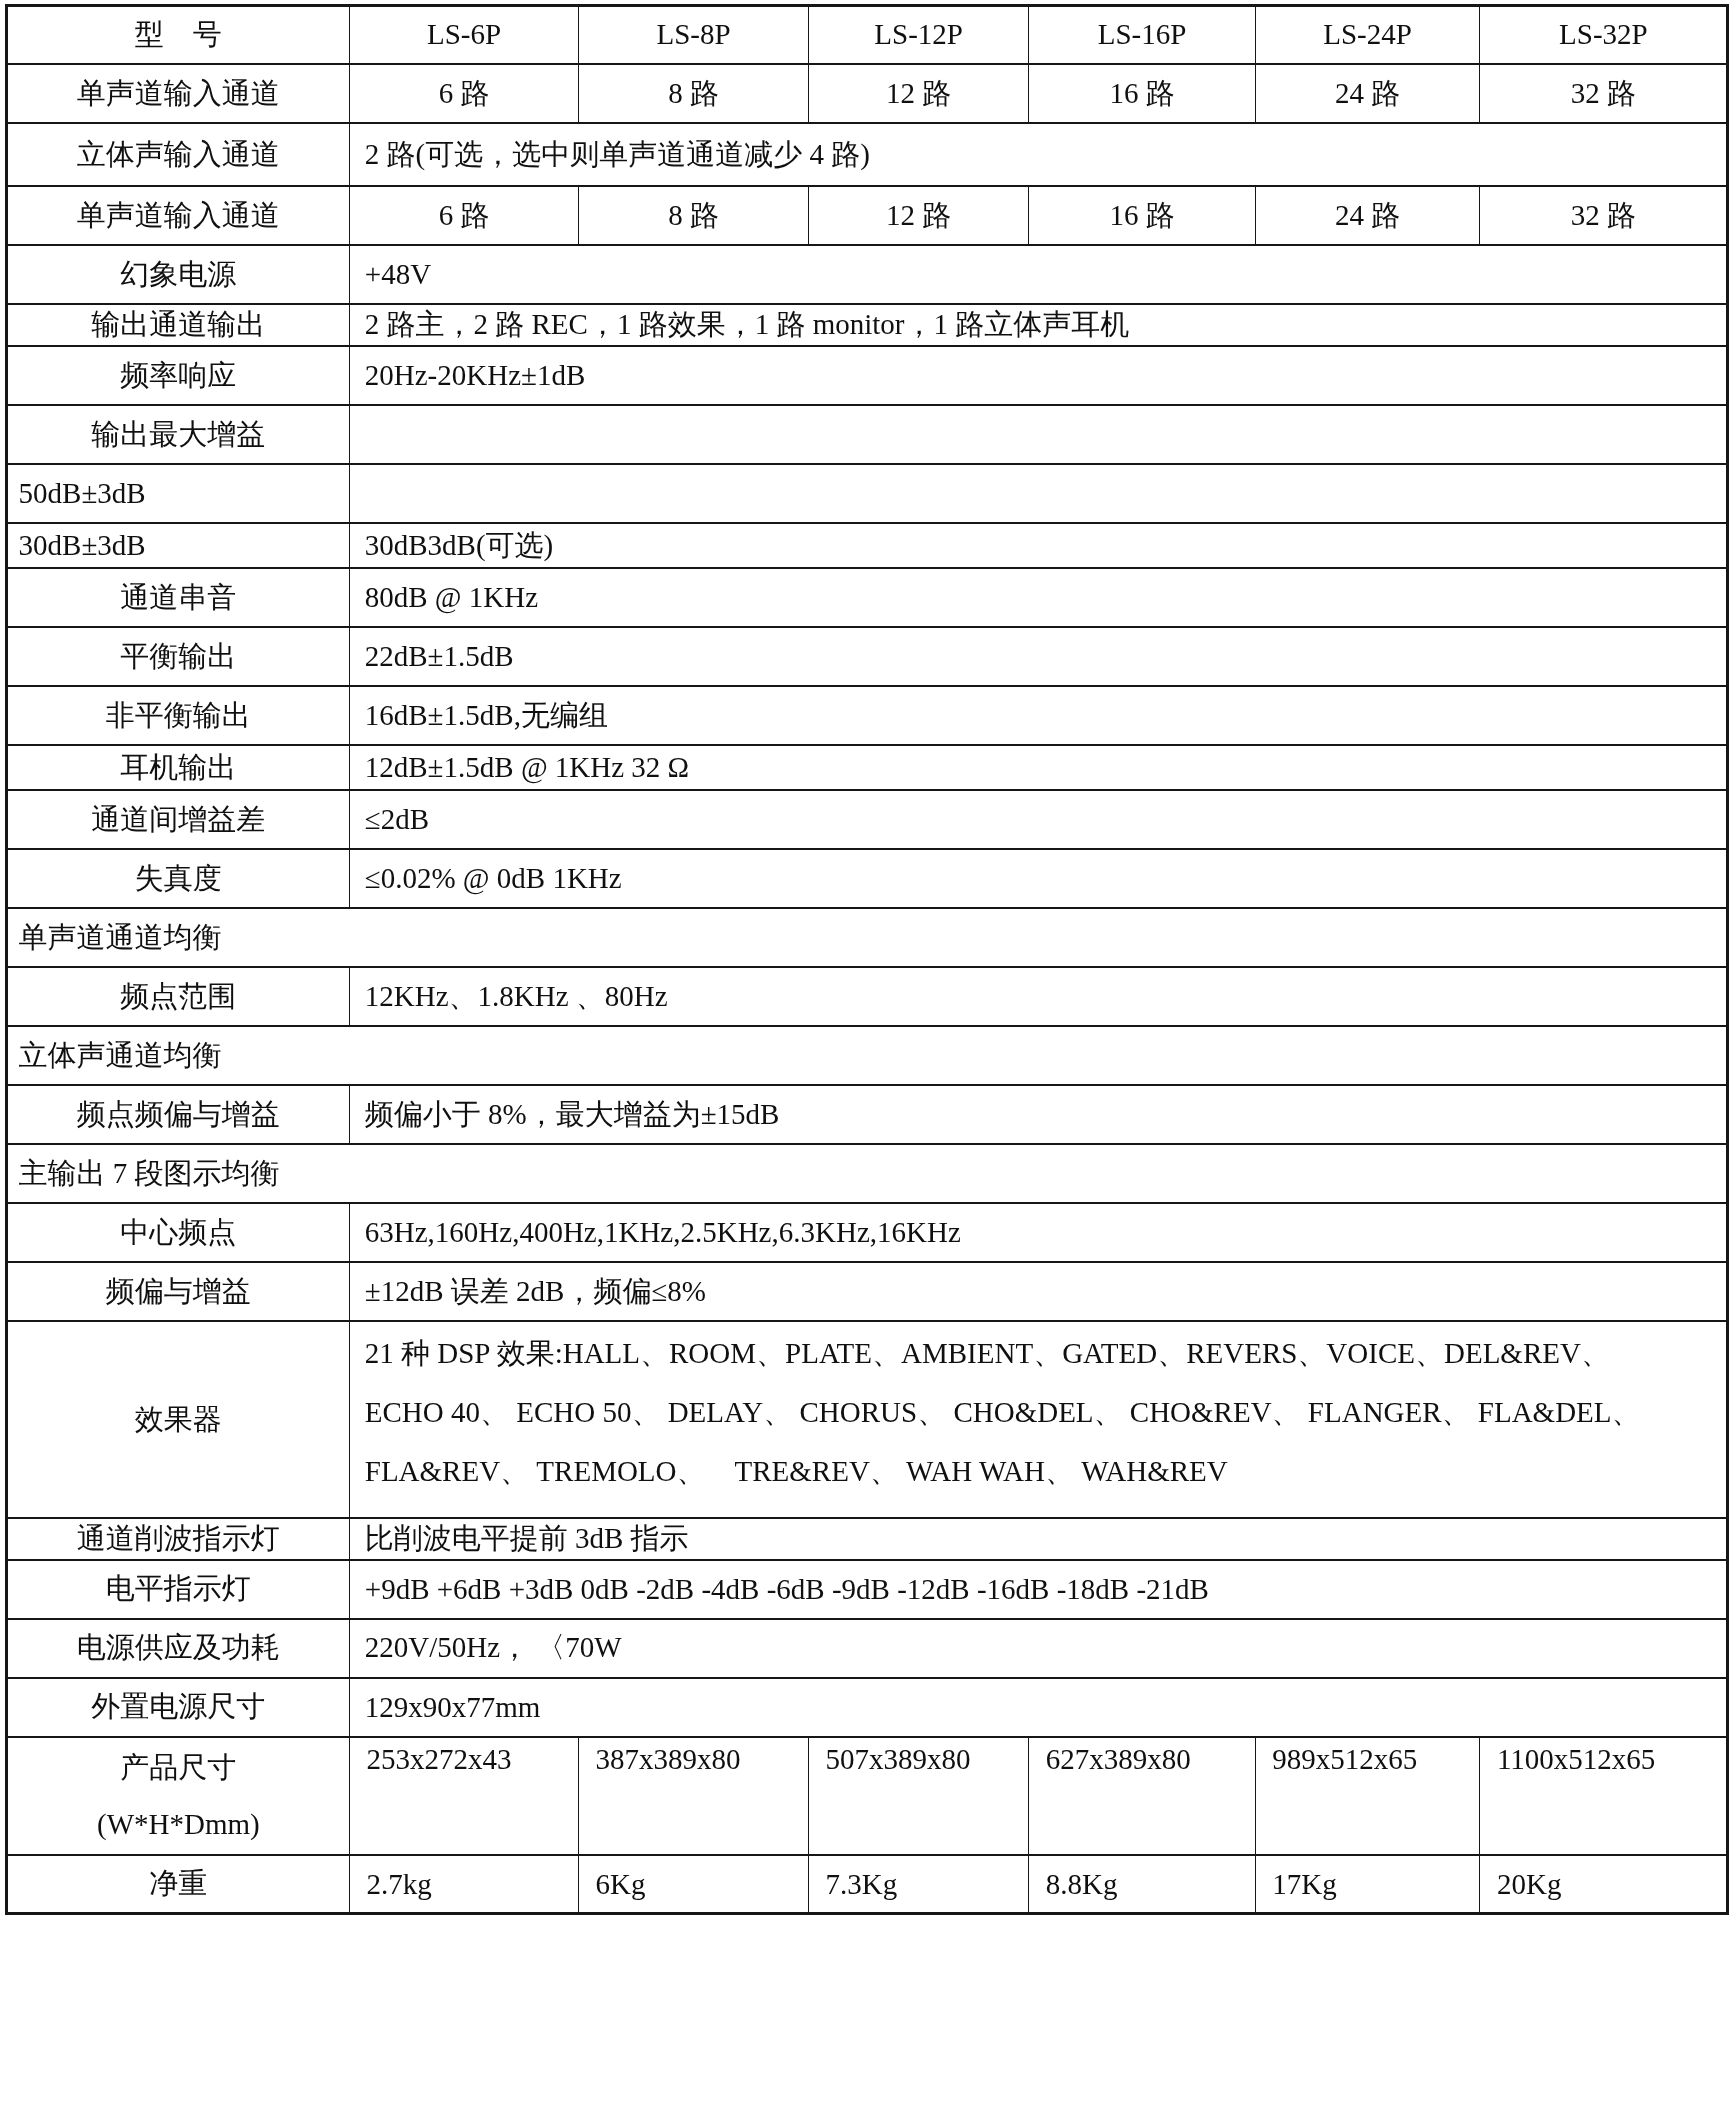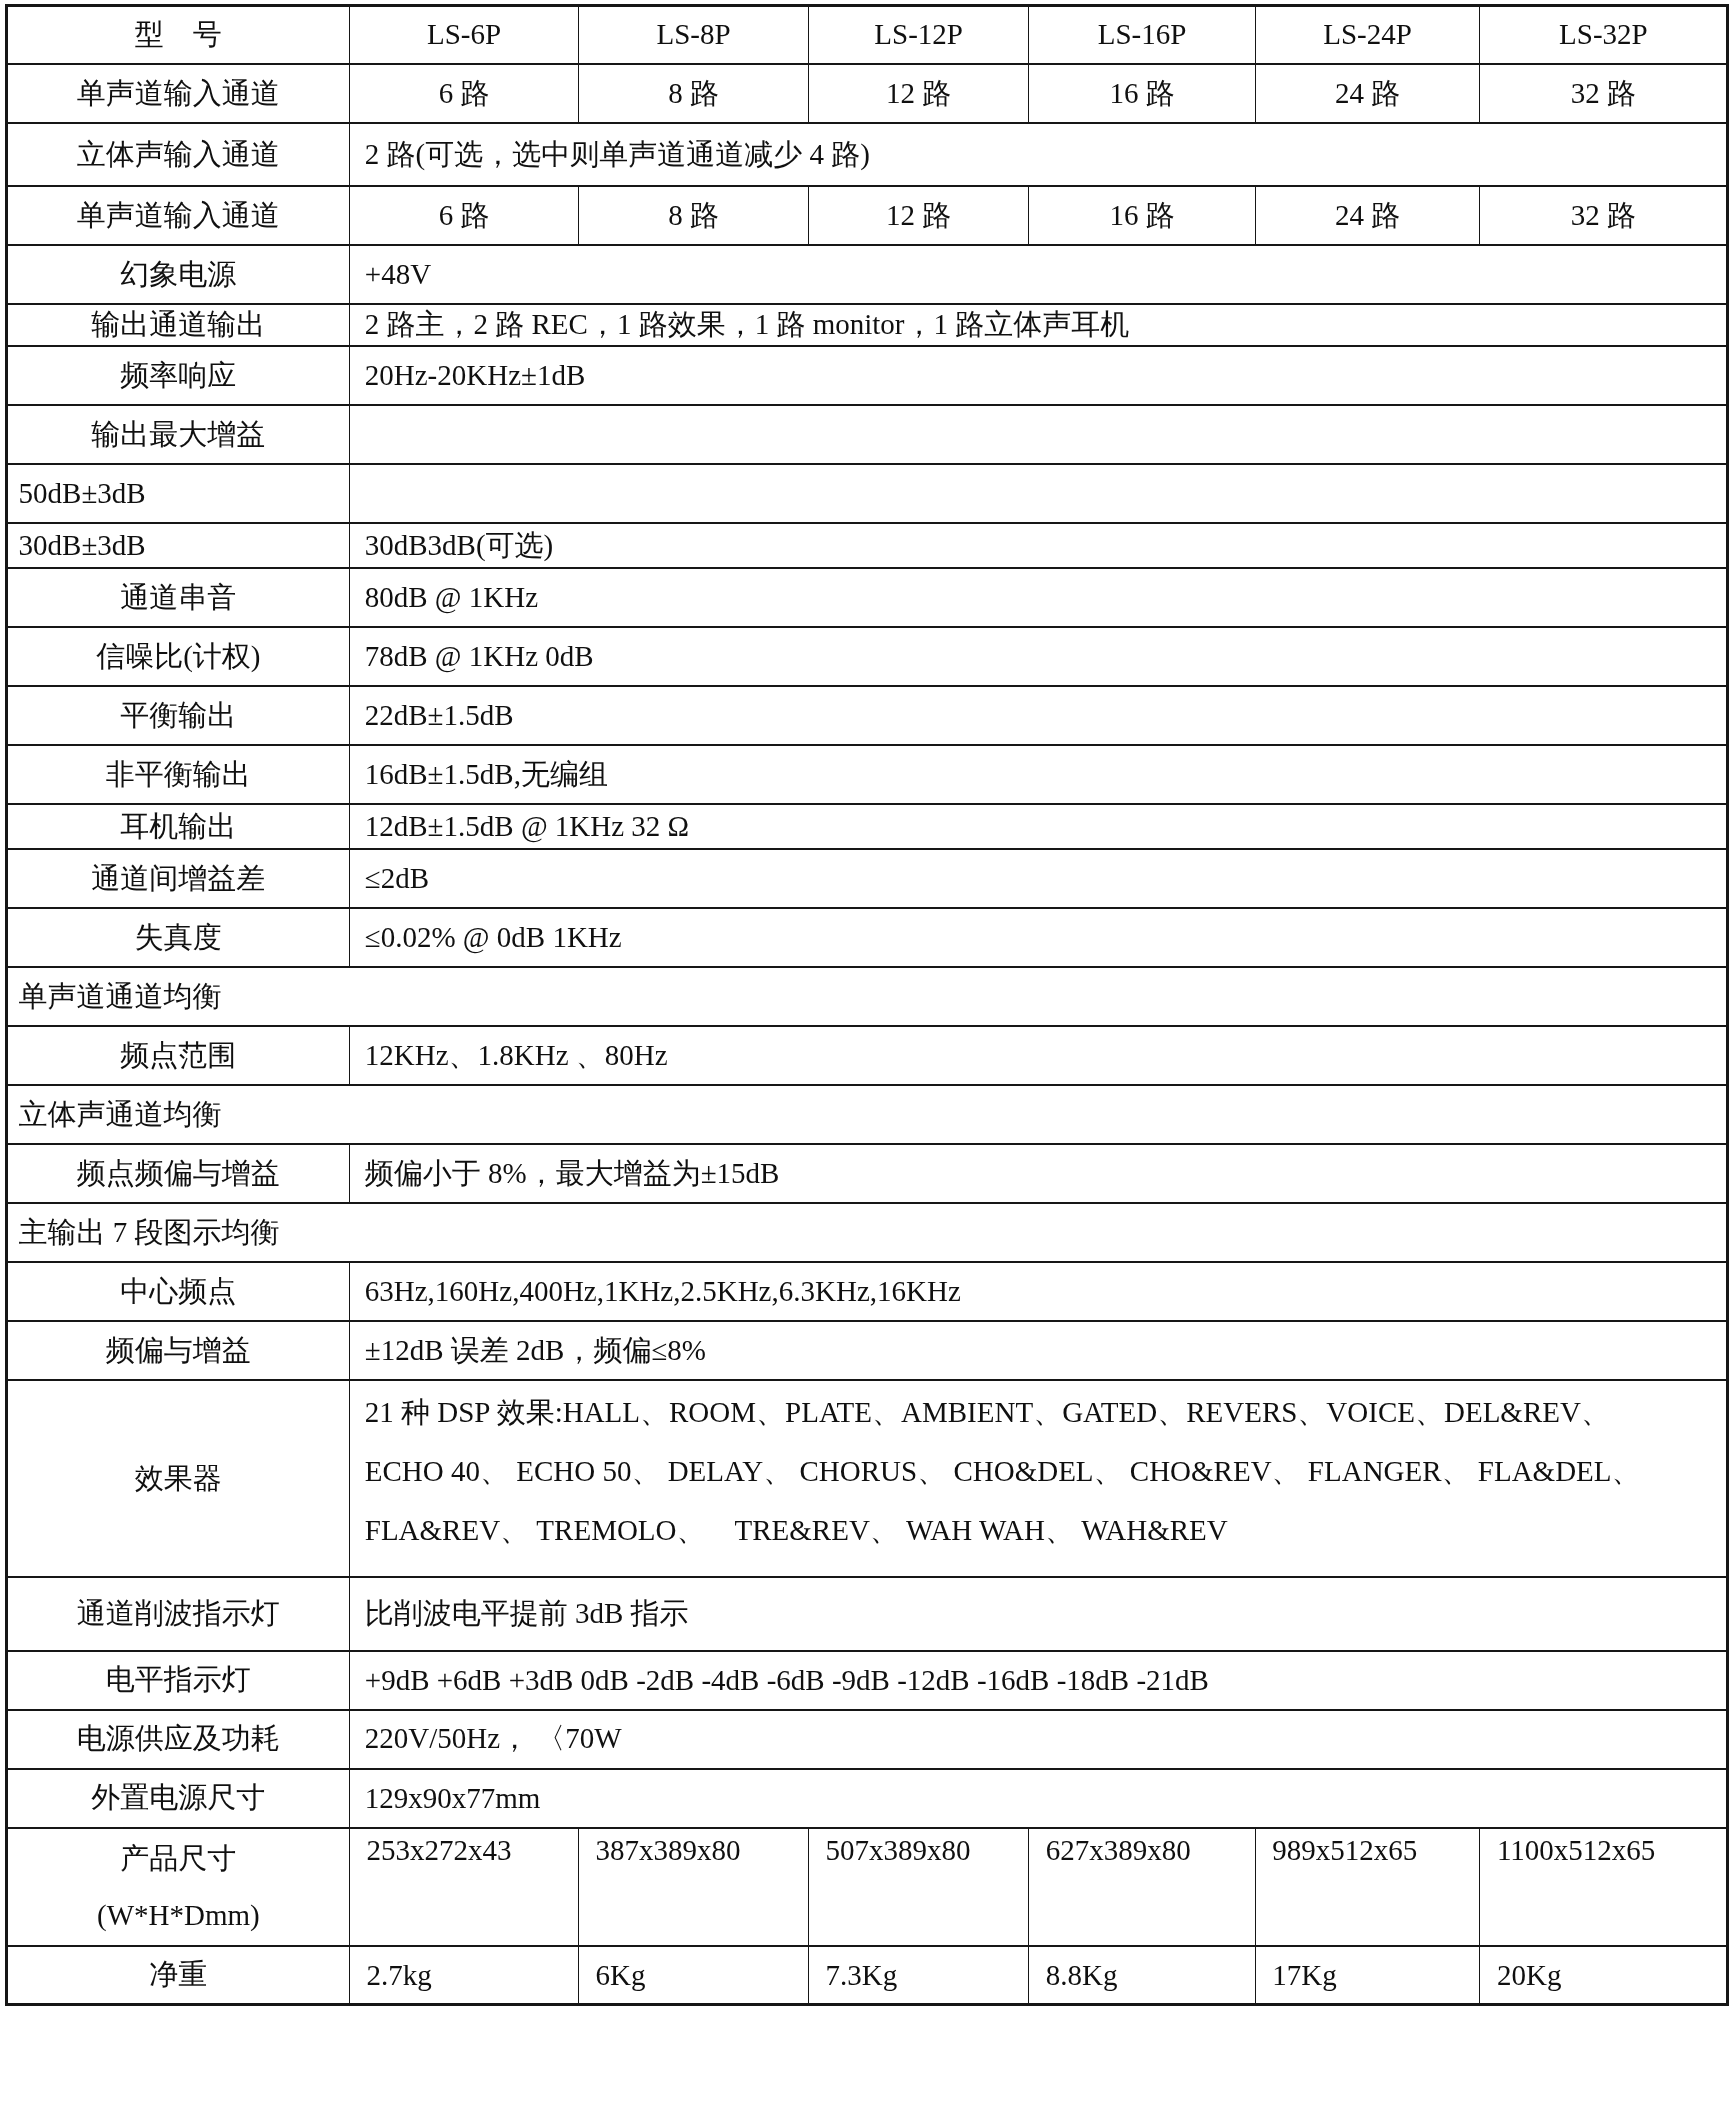--- a/index.html
+++ b/index.html
@@ -106,24 +106,20 @@
         </tr>
         <tr style="height: 45px;">
           <td class="lbl left">30dB±3dB</td>
           <td class="val" colspan="6">30dB3dB(可选)</td>
         </tr>
         <tr style="height: 59px;">
           <td class="lbl">通道串音</td>
           <td class="val" colspan="6">80dB @ 1KHz</td>
         </tr>
         <tr style="height: 59px;">
-          <td class="lbl">信噪比(计权)</td>
-          <td class="val" colspan="6">78dB @ 1KHz 0dB</td>
-        </tr>
-        <tr style="height: 59px;">
           <td class="lbl">平衡输出</td>
           <td class="val" colspan="6">22dB±1.5dB</td>
         </tr>
         <tr style="height: 59px;">
           <td class="lbl">非平衡输出</td>
           <td class="val" colspan="6">16dB±1.5dB,无编组</td>
         </tr>
         <tr style="height: 45px;">
           <td class="lbl">耳机输出</td>
           <td class="val" colspan="6">12dB±1.5dB @ 1KHz 32 Ω</td>
@@ -158,21 +154,21 @@
           <td class="val" colspan="6">63Hz,160Hz,400Hz,1KHz,2.5KHz,6.3KHz,16KHz</td>
         </tr>
         <tr style="height: 59px;">
           <td class="lbl">频偏与增益</td>
           <td class="val" colspan="6">±12dB 误差 2dB，频偏≤8%</td>
         </tr>
         <tr style="height: 176px;">
           <td class="lbl">效果器</td>
           <td class="val multiline" colspan="6"><span>21 种 DSP 效果:HALL、ROOM、PLATE、AMBIENT、GATED、REVERS、VOICE、DEL&amp;REV、</span><br><span>ECHO 40、 ECHO 50、 DELAY、 CHORUS、 CHO&amp;DEL、 CHO&amp;REV、 FLANGER、 FLA&amp;DEL、</span><br><span>FLA&amp;REV、 TREMOLO、　TRE&amp;REV、 WAH WAH、 WAH&amp;REV</span></td>
         </tr>
-        <tr style="height: 74px;">
+        <tr style="height: 42px;">
           <td class="lbl">通道削波指示灯</td>
           <td class="val" colspan="6">比削波电平提前 3dB 指示</td>
         </tr>
         <tr style="height: 59px;">
           <td class="lbl">电平指示灯</td>
           <td class="val" colspan="6">+9dB +6dB +3dB 0dB -2dB -4dB -6dB -9dB -12dB -16dB -18dB -21dB</td>
         </tr>
         <tr style="height: 59px;">
           <td class="lbl">电源供应及功耗</td>
           <td class="val" colspan="6">220V/50Hz， 〈70W</td>

